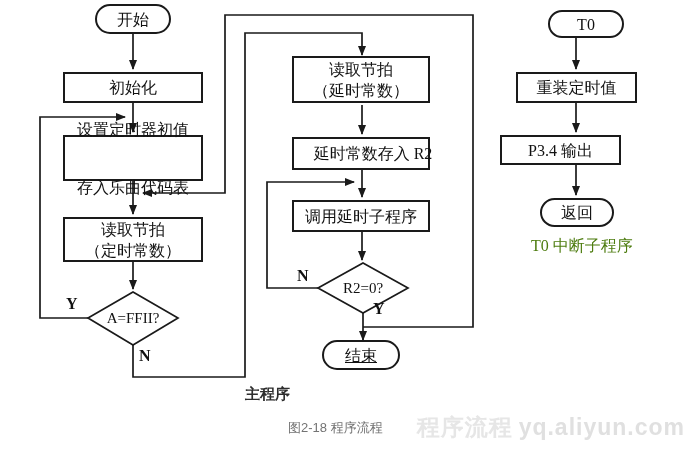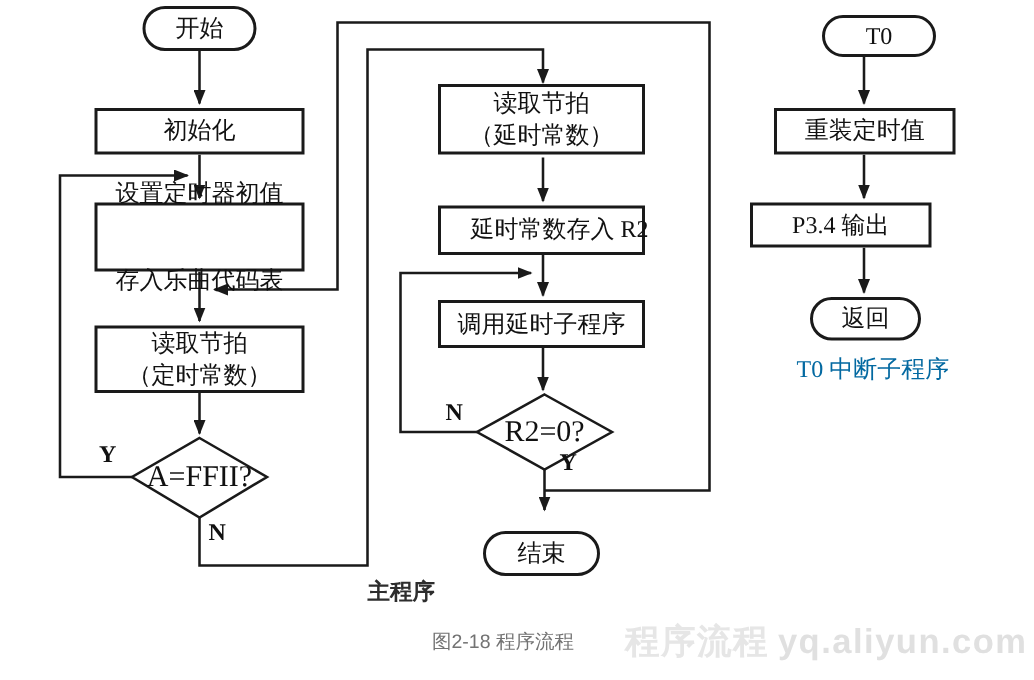--- a/index.html
+++ b/index.html
@@ -27,42 +27,42 @@
     line-height: 21px;
     white-space: nowrap;
   }
   .oval { border-radius: 999px; }
   .dlabel {
     position: absolute;
     display: flex;
     align-items: center;
     justify-content: center;
     color: #111111;
-    font-size: 20px;
+    font-size: 15px;
     white-space: nowrap;
   }
   .branch {
     position: absolute;
     color: #111111;
     font-size: 16px;
     font-weight: bold;
   }
   .caption-main {
     position: absolute;
     left: 245px; top: 385px;
     font-family: "Liberation Sans", "DejaVu Sans", sans-serif;
     font-weight: bold;
     font-size: 15px;
     color: #2d2d2d;
   }
   .caption-int {
     position: absolute;
     left: 531px; top: 236px;
     font-size: 16px;
-    color: #0369a1;
+    color: #4d7c0f;
     white-space: nowrap;
   }
   .caption-fig {
     position: absolute;
     left: 288px; top: 419px;
     font-family: "Liberation Sans", "DejaVu Sans", sans-serif;
     font-size: 13px;
     color: #737373;
     white-space: nowrap;
   }
@@ -145,21 +145,21 @@
   <div class="node" style="left:292px; top:137px; width:138px; height:33px;padding-left:24px;">
     <span>延时常数存入 R2</span>
   </div>
 
   <div class="node" style="left:292px; top:200px; width:138px; height:32px;">
     <span>调用延时子程序</span>
   </div>
 
   <div class="dlabel" style="left:318px; top:274px; width:90px; height:28px;">R2=0?</div>
 
-  <div class="node oval" style="left:322px; top:354px; width:78px; height:30px;">
+  <div class="node oval" style="left:322px; top:340px; width:78px; height:30px;text-decoration:underline;">
     <span>结束</span>
   </div>
 
   <div class="branch" style="left:66px; top:295px;">Y</div>
   <div class="branch" style="left:139px; top:347px;">N</div>
   <div class="branch" style="left:297px; top:267px;">N</div>
   <div class="branch" style="left:373px; top:300px;">Y</div>
 
   <div class="node oval" style="left:548px; top:10px; width:76px; height:28px;">
     <span>T0</span>

